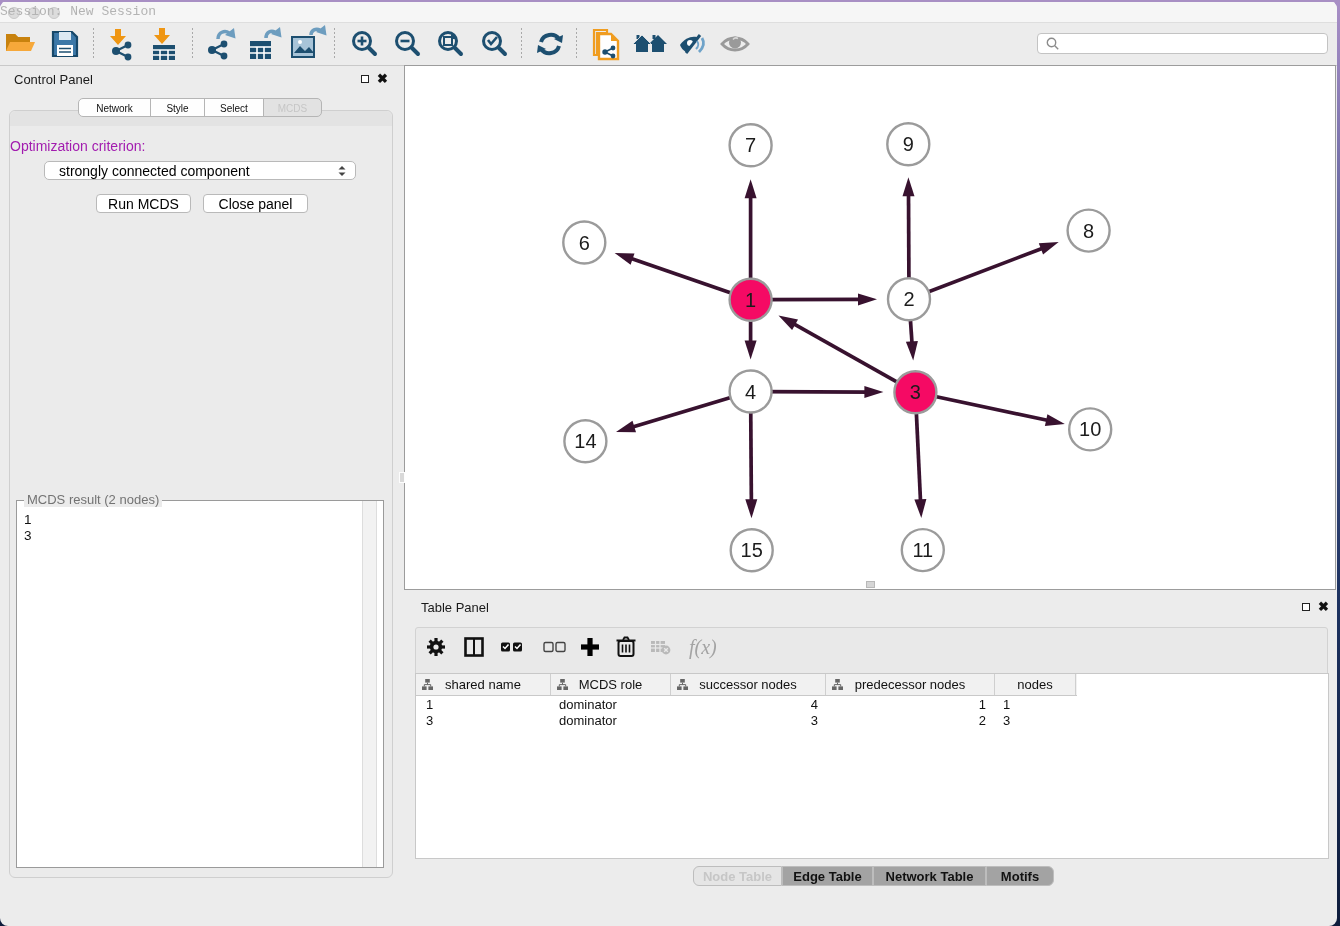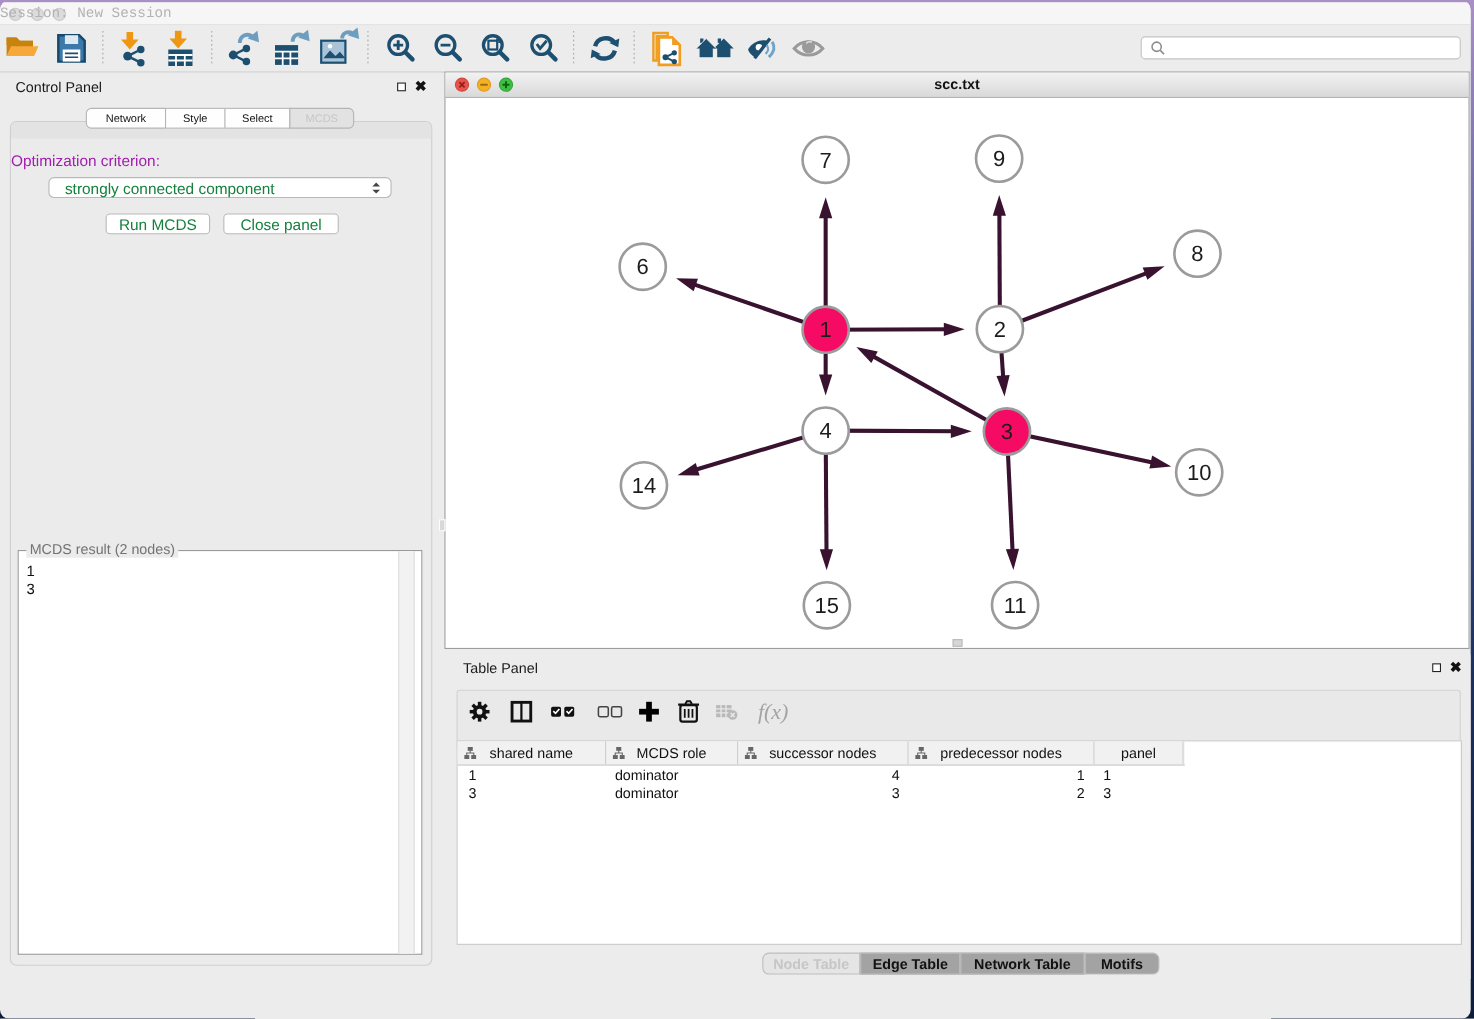--- a/index.html
+++ b/index.html
@@ -28,21 +28,21 @@
   .ptitle{font-size:13px;color:#1a1a1a;}
   .flt{position:absolute;width:8px;height:8px;border:1.5px solid #222;box-sizing:border-box;background:#fff;}
   .cls{position:absolute;font-size:13px;font-weight:bold;color:#111;}
   .tab{position:absolute;z-index:3;height:19px;line-height:19px;text-align:center;font-size:10px;
        background:#fefefe;border:1px solid #b5b5b5;box-sizing:border-box;color:#111;}
   #cpcontent{position:absolute;left:9px;top:44px;width:384px;height:768px;background:#ebebeb;
              border:1px solid #cfcfcf;border-radius:6px;box-sizing:border-box;}
   #cpband{position:absolute;left:0;top:0;width:100%;height:15px;background:#e3e3e3;
           border-radius:6px 6px 0 0;}
   .btn{position:absolute;background:#fff;border:1px solid #b9b9b9;border-radius:4px;
-       box-sizing:border-box;text-align:center;font-size:14px;color:#15803d;}
+       box-sizing:border-box;text-align:center;font-size:14px;color:#000000;}
   
   #grpbox{position:absolute;left:6px;top:389px;width:368px;height:368px;box-sizing:border-box;
           border:1px solid #9a9a9a;background:#fff;}
   #grplabel{position:absolute;left:7px;top:-9px;background:#ebebeb;padding:0 3px;
             font-size:13px;color:#737373;}
   
   #statusbar{position:absolute;left:0;top:890px;width:100%;height:36px;background:#ececec;
              border-top:1px solid #cbcbcb;}
   
   #sccwin{position:absolute;left:404px;top:65px;width:932px;height:525px;
@@ -228,31 +228,20 @@
       <div class="btn" style="left:193px;top:83px;width:105px;height:19px;line-height:18px;">Close panel</div>
       <div id="grpbox">
         <div id="grplabel">MCDS result (2 nodes)</div>
         <div style="position:absolute;left:7px;top:11px;font-size:13.5px;color:#111;line-height:16px;">1<br>3</div>
         <div style="position:absolute;right:6px;top:0;width:13px;height:100%;background:#f2f2f2;border-left:1px solid #ddd;border-right:1px solid #ddd;"></div>
       </div>
     </div>
   </div>
 
   <div id="sccwin">
-    <div id="scctitle">
-      <svg width="70" height="22" viewBox="0 0 70 22" style="position:absolute;left:0;top:0;">
-      <circle cx="15" cy="11" r="6" fill="#e8544b" stroke="#d3473c" stroke-width="1"></circle>
-      <path d="M12.6,8.6 l4.8,4.8 M17.4,8.6 l-4.8,4.8" stroke="#8f211a" stroke-width="1.6"></path>
-      <circle cx="35" cy="11" r="6" fill="#f6b025" stroke="#df9b22" stroke-width="1"></circle>
-      <line x1="31.6" y1="11" x2="38.4" y2="11" stroke="#9a6c10" stroke-width="1.8"></line>
-      <circle cx="55" cy="11" r="6" fill="#3fbf44" stroke="#35a53a" stroke-width="1"></circle>
-      <path d="M51.8,11 h6.4 M55,7.8 v6.4" stroke="#106310" stroke-width="1.8"></path>
-      </svg>
-      <span>scc.txt</span>
-    </div>
     <svg id="graph" width="930" height="501" style="position:absolute;left:0;top:22px;" viewBox="0 0 930 501">
 <line x1="345.6" y1="211.7" x2="345.6" y2="104.3" stroke="#38122f" stroke-width="3.7"></line>
 <polygon points="345.6,91.3 351.6,110.3 339.6,110.3" fill="#38122f"></polygon>
 <line x1="345.6" y1="211.7" x2="221.9" y2="169.1" stroke="#38122f" stroke-width="3.7"></line>
 <polygon points="209.6,164.9 229.5,165.4 225.6,176.8" fill="#38122f"></polygon>
 <line x1="345.6" y1="211.7" x2="459.0" y2="211.3" stroke="#38122f" stroke-width="3.7"></line>
 <polygon points="472.0,211.3 453.0,217.4 453.0,205.4" fill="#38122f"></polygon>
 <line x1="345.6" y1="211.7" x2="345.6" y2="258.5" stroke="#38122f" stroke-width="3.7"></line>
 <polygon points="345.6,271.5 339.6,252.5 351.6,252.5" fill="#38122f"></polygon>
 <line x1="504.0" y1="211.2" x2="503.5" y2="102.2" stroke="#38122f" stroke-width="3.7"></line>
@@ -378,21 +367,21 @@
               <rect x="0" y="7.4" width="4.6" height="3.6" fill="#666"></rect>
               <rect x="6.4" y="7.4" width="4.6" height="3.6" fill="#666"></rect>
               <path d="M5.5,3.6 v2 M2.3,7.4 v-1.8 h6.4 v1.8" fill="none" stroke="#666" stroke-width="1"></path>
             </svg>successor nodes</div>
           <div class="hcell" style="left:410px;width:169px;"><svg width="11" height="11" viewBox="0 0 11 11" style="position:absolute;left:6px;top:5px;">
               <rect x="3.2" y="0" width="4.6" height="3.6" fill="#666"></rect>
               <rect x="0" y="7.4" width="4.6" height="3.6" fill="#666"></rect>
               <rect x="6.4" y="7.4" width="4.6" height="3.6" fill="#666"></rect>
               <path d="M5.5,3.6 v2 M2.3,7.4 v-1.8 h6.4 v1.8" fill="none" stroke="#666" stroke-width="1"></path>
             </svg>predecessor nodes</div>
-          <div class="hcell" style="left:579px;width:81px;">panel</div>
+          <div class="hcell" style="left:579px;width:81px;">nodes</div>
         </div>
       <div id="tdata">
           <div class="dcell" style="left:10px;top:23px;">1</div>
           <div class="dcell" style="left:143px;top:23px;">dominator</div>
           <div class="dcell" style="left:255px;top:23px;width:147px;text-align:right;">4</div>
           <div class="dcell" style="left:410px;top:23px;width:160px;text-align:right;">1</div>
           <div class="dcell" style="left:587px;top:23px;">1</div>
           <div class="dcell" style="left:10px;top:39px;">3</div>
           <div class="dcell" style="left:143px;top:39px;">dominator</div>
           <div class="dcell" style="left:255px;top:39px;width:147px;text-align:right;">3</div>

